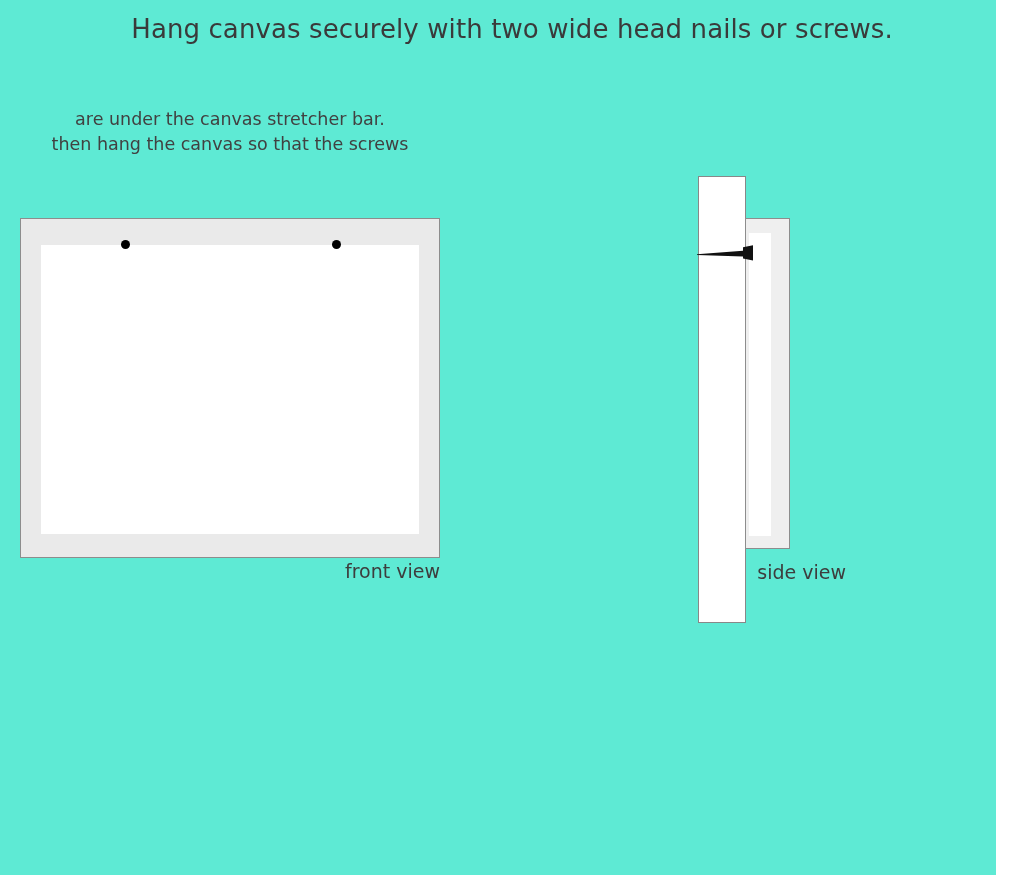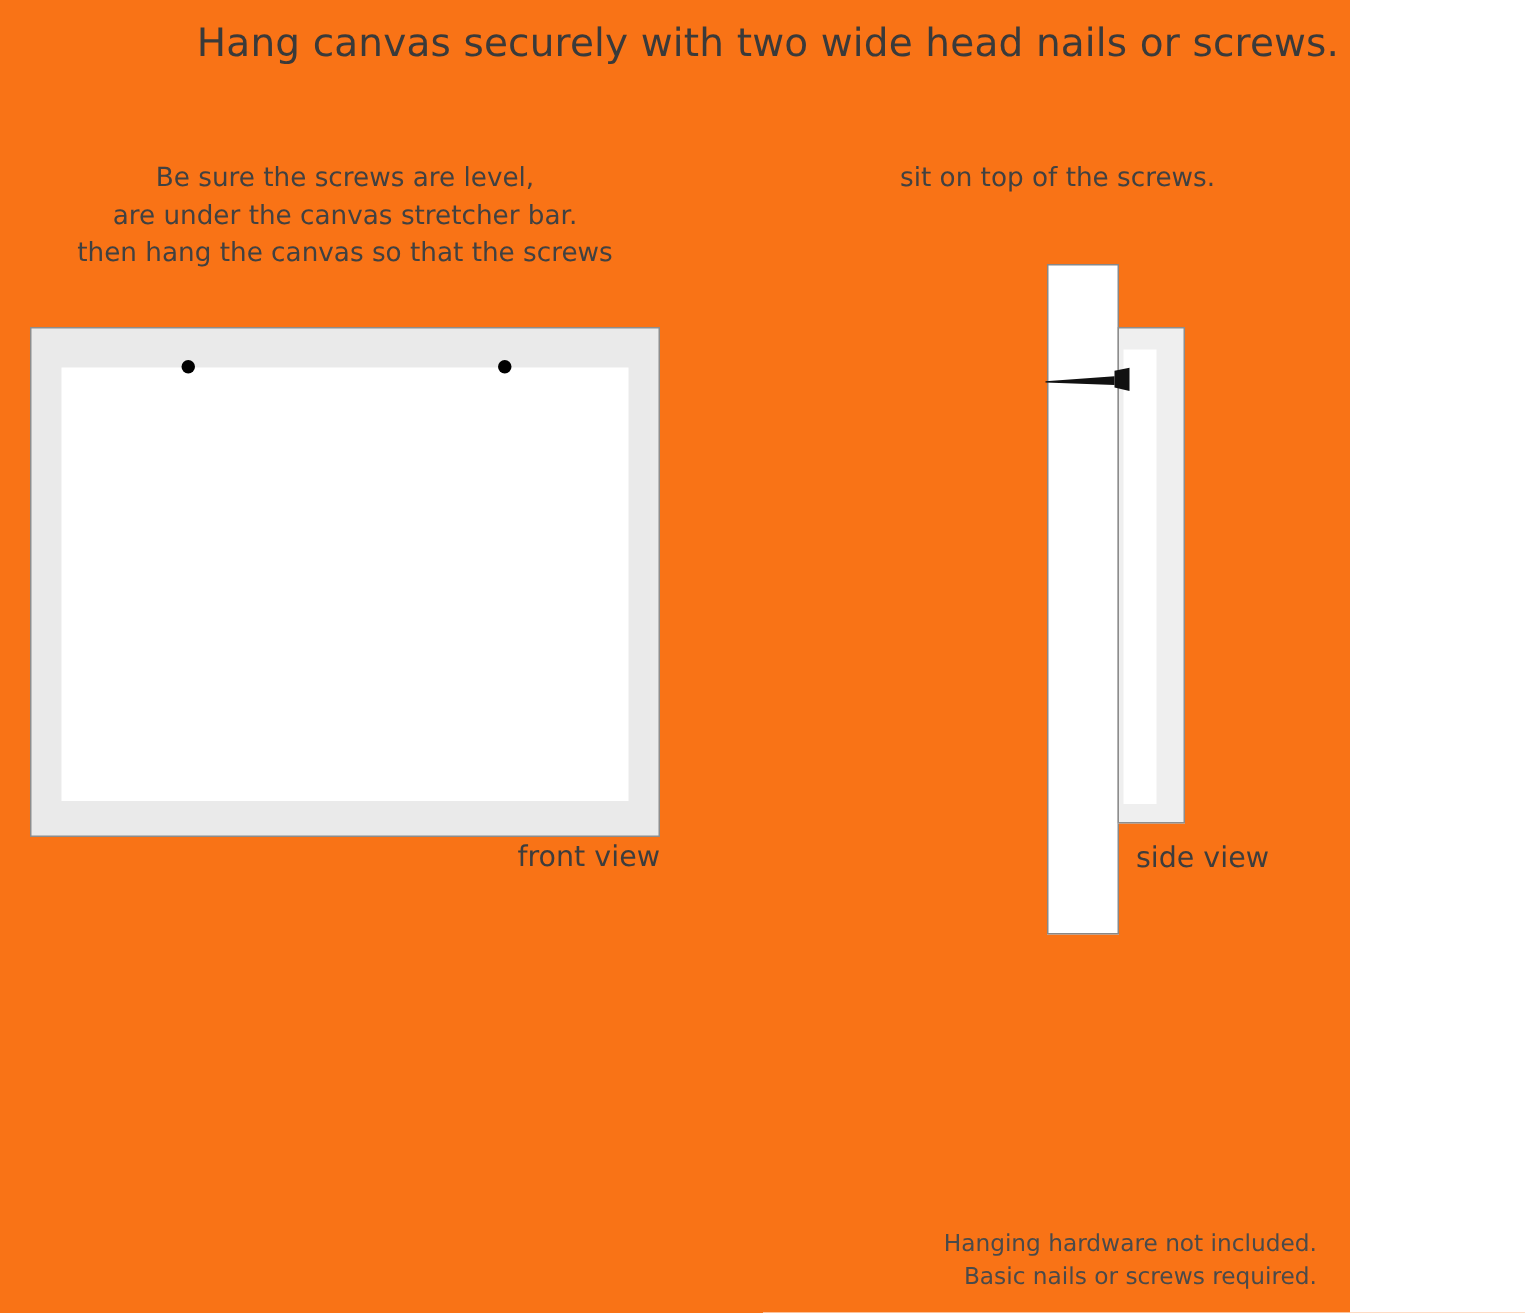--- a/index.html
+++ b/index.html
@@ -8,23 +8,23 @@
     padding: 0;
     background: #ffffff;
   }
   body {
     font-family: "DejaVu Sans", "Liberation Sans", sans-serif;
     color: #3b3b3b;
     -webkit-font-smoothing: antialiased;
   }
   #page {
     position: relative;
-    width: 900px;
+    width: 996px;
     height: 875px;
-    background: #f97316;
+    background: #5eead4;
     overflow: hidden;
   }
 
   
   .headline {
     position: absolute;
     left: 0;
     top: 14px;
     width: 1024px;
     text-align: center;
@@ -149,27 +149,25 @@
   }
 </style>
 </head>
 <body>
 
 <div id="page">
 
   <div class="headline">Hang canvas securely with two wide head nails or screws.</div>
 
   <div class="caption" id="caption-front">
-    <span class="line">Be sure the screws are level,</span>
     <span class="line">are under the canvas stretcher bar.</span>
     <span class="line">then hang the canvas so that the screws</span>
   </div>
 
   <div class="caption" id="caption-side">
-    <span class="line">sit on top of the screws.</span>
   </div>
 
   <div id="front-view">
     <div id="front-frame"></div>
     <div id="front-canvas-face"></div>
     <div class="screw-dot" id="screw-dot-left"></div>
     <div class="screw-dot" id="screw-dot-right"></div>
   </div>
 
   <div class="view-label" id="label-front-view">front view</div>
@@ -182,18 +180,14 @@
     <svg id="side-screw" viewBox="0 0 64 18">
 
       <polygon points="0,10.2 46,6.8 46,12.6 0,11.0" fill="#111111"></polygon>
 
       <polygon points="46,3.2 56,1.2 56,16.6 46,14.4" fill="#111111"></polygon>
     </svg>
   </div>
 
   <div class="view-label" id="label-side-view">side view</div>
 
-  <div class="footnote">
-    <span class="line">Hanging hardware not included.</span>
-    <span class="line">Basic nails or screws required.</span>
-  </div>
 
 </div>
 
 </body></html>

